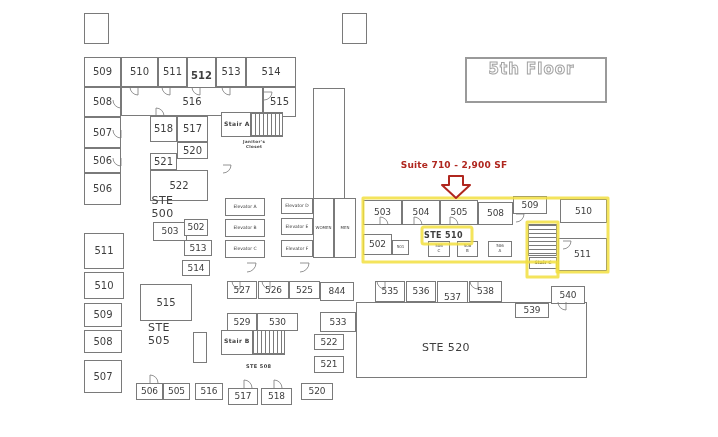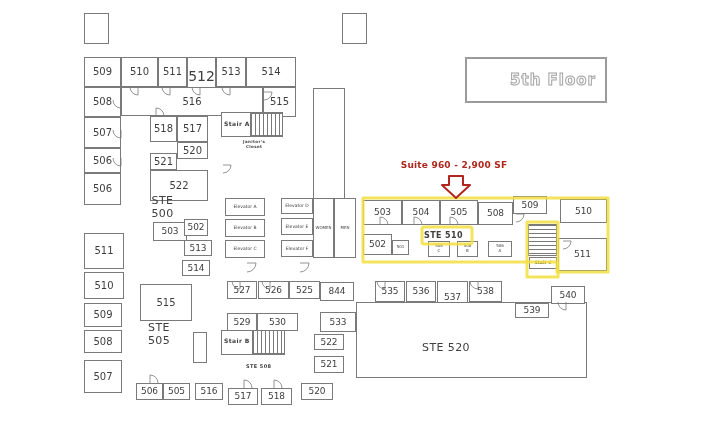--- a/index.html
+++ b/index.html
@@ -18,40 +18,40 @@
       background:repeating-linear-gradient(90deg,var(--wall) 0 1px,transparent 1px 4px);}
   .stairs-h{position:absolute;box-sizing:border-box;border:1px solid var(--wall);
       background:repeating-linear-gradient(180deg,var(--wall) 0 1px,transparent 1px 4px);}
   #overlay{position:absolute;inset:0;pointer-events:none;}
   .hl{stroke:var(--hl);fill:none;stroke-width:3;opacity:.85;stroke-linejoin:round;}
   #arrow{stroke:var(--red);fill:#fff;stroke-width:2;stroke-linejoin:round;}
   .arc{stroke:var(--wall);fill:none;stroke-width:.8;}
   .annot{position:absolute;left:392px;top:160px;width:124px;text-align:center;
          font-size:9px;font-weight:bold;color:var(--red);letter-spacing:.2px;}
   .titlebox{position:absolute;left:465px;top:57px;width:142px;height:46px;
-            border:2px solid #9a9a9a;box-sizing:border-box;display:flex;flex-direction:column;
+            border:2px solid #9a9a9a;box-sizing:border-box;display:flex;flex-direction:row;
             justify-content:center;text-align:right;padding-right:9px;}
   .tline{font-size:15px;font-weight:bold;letter-spacing:1px;color:#fdfdfd;
          -webkit-text-stroke:1px var(--tgray);line-height:1.35;}
 </style>
 </head>
 <body>
 
 <div class="stage">
   <div id="plan">
       <div class="room" style="left: 84px; top: 57px; width: 37px; height: 30px; font-size: 10px;">
         <span>509</span>
       </div>
       <div class="room" style="left: 121px; top: 57px; width: 37px; height: 30px; font-size: 10px;">
         <span>510</span>
       </div>
       <div class="room" style="left: 158px; top: 57px; width: 29px; height: 30px; font-size: 10px;">
         <span>511</span>
       </div>
-      <div class="room" style="left: 187px; top: 57px; width: 29px; height: 38px; font-size: 14px;">
+      <div class="room" style="left: 187px; top: 57px; width: 29px; height: 38px; font-size: 10px; font-weight: bold;">
         <span>512</span>
       </div>
       <div class="room" style="left: 216px; top: 57px; width: 30px; height: 30px; font-size: 10px;">
         <span>513</span>
       </div>
       <div class="room" style="left: 246px; top: 57px; width: 50px; height: 30px; font-size: 10px;">
         <span>514</span>
       </div>
       <div class="room" style="left: 84px; top: 87px; width: 37px; height: 30px; font-size: 10px;">
         <span>508</span>
@@ -307,18 +307,18 @@
       <path d="M240,281 L240.0,289.0 A8,8 0 0 1 232.0,281.0" class="arc"></path>
       <path d="M270,281 L270.0,289.0 A8,8 0 0 1 262.0,281.0" class="arc"></path>
       <path d="M385,281 L385.0,289.0 A8,8 0 0 1 377.0,281.0" class="arc"></path>
       <path d="M478,281 L478.0,289.0 A8,8 0 0 1 470.0,281.0" class="arc"></path>
       <path d="M244,388 L244.0,380.0 A8,8 0 0 1 252.0,388.0" class="arc"></path>
       <path d="M274,388 L274.0,380.0 A8,8 0 0 1 282.0,388.0" class="arc"></path>
       <path d="M150,383 L150.0,375.0 A8,8 0 0 1 158.0,383.0" class="arc"></path>
       <path d="M566,302 L566.0,310.0 A8,8 0 0 1 558.0,302.0" class="arc"></path>
     </svg>
 
-  <div class="annot">Suite 960 - 2,900 SF</div>
+  <div class="annot">Suite 710 - 2,900 SF</div>
 
   <div class="titlebox">
     <div class="tline">5th Floor</div>
   </div>
 </div>
 
 </body></html>

